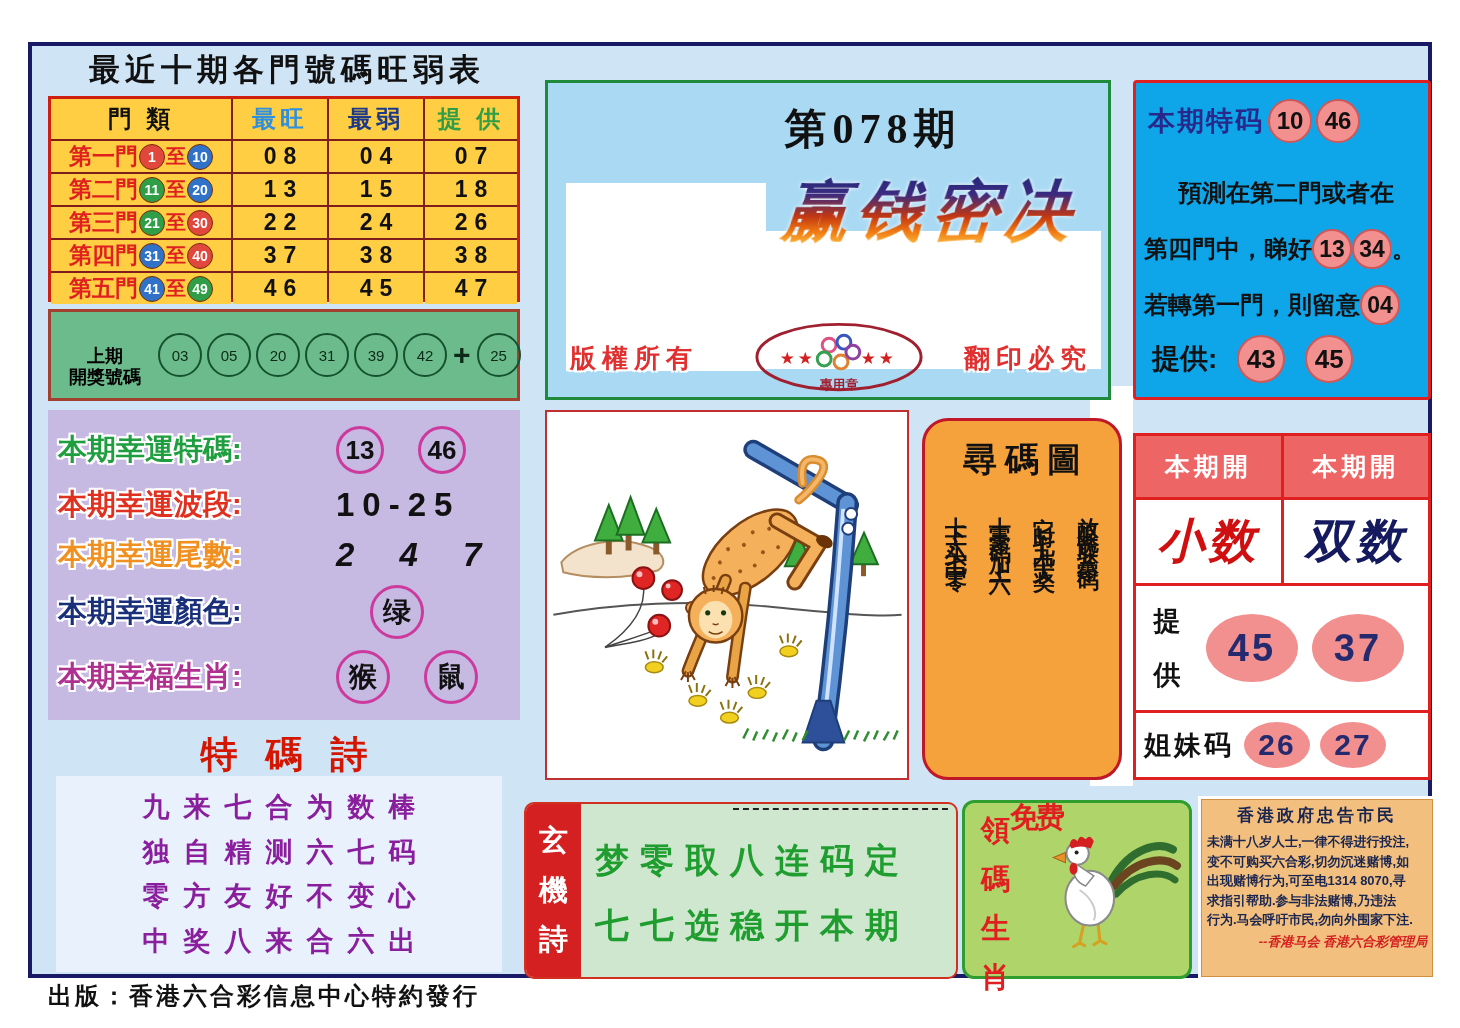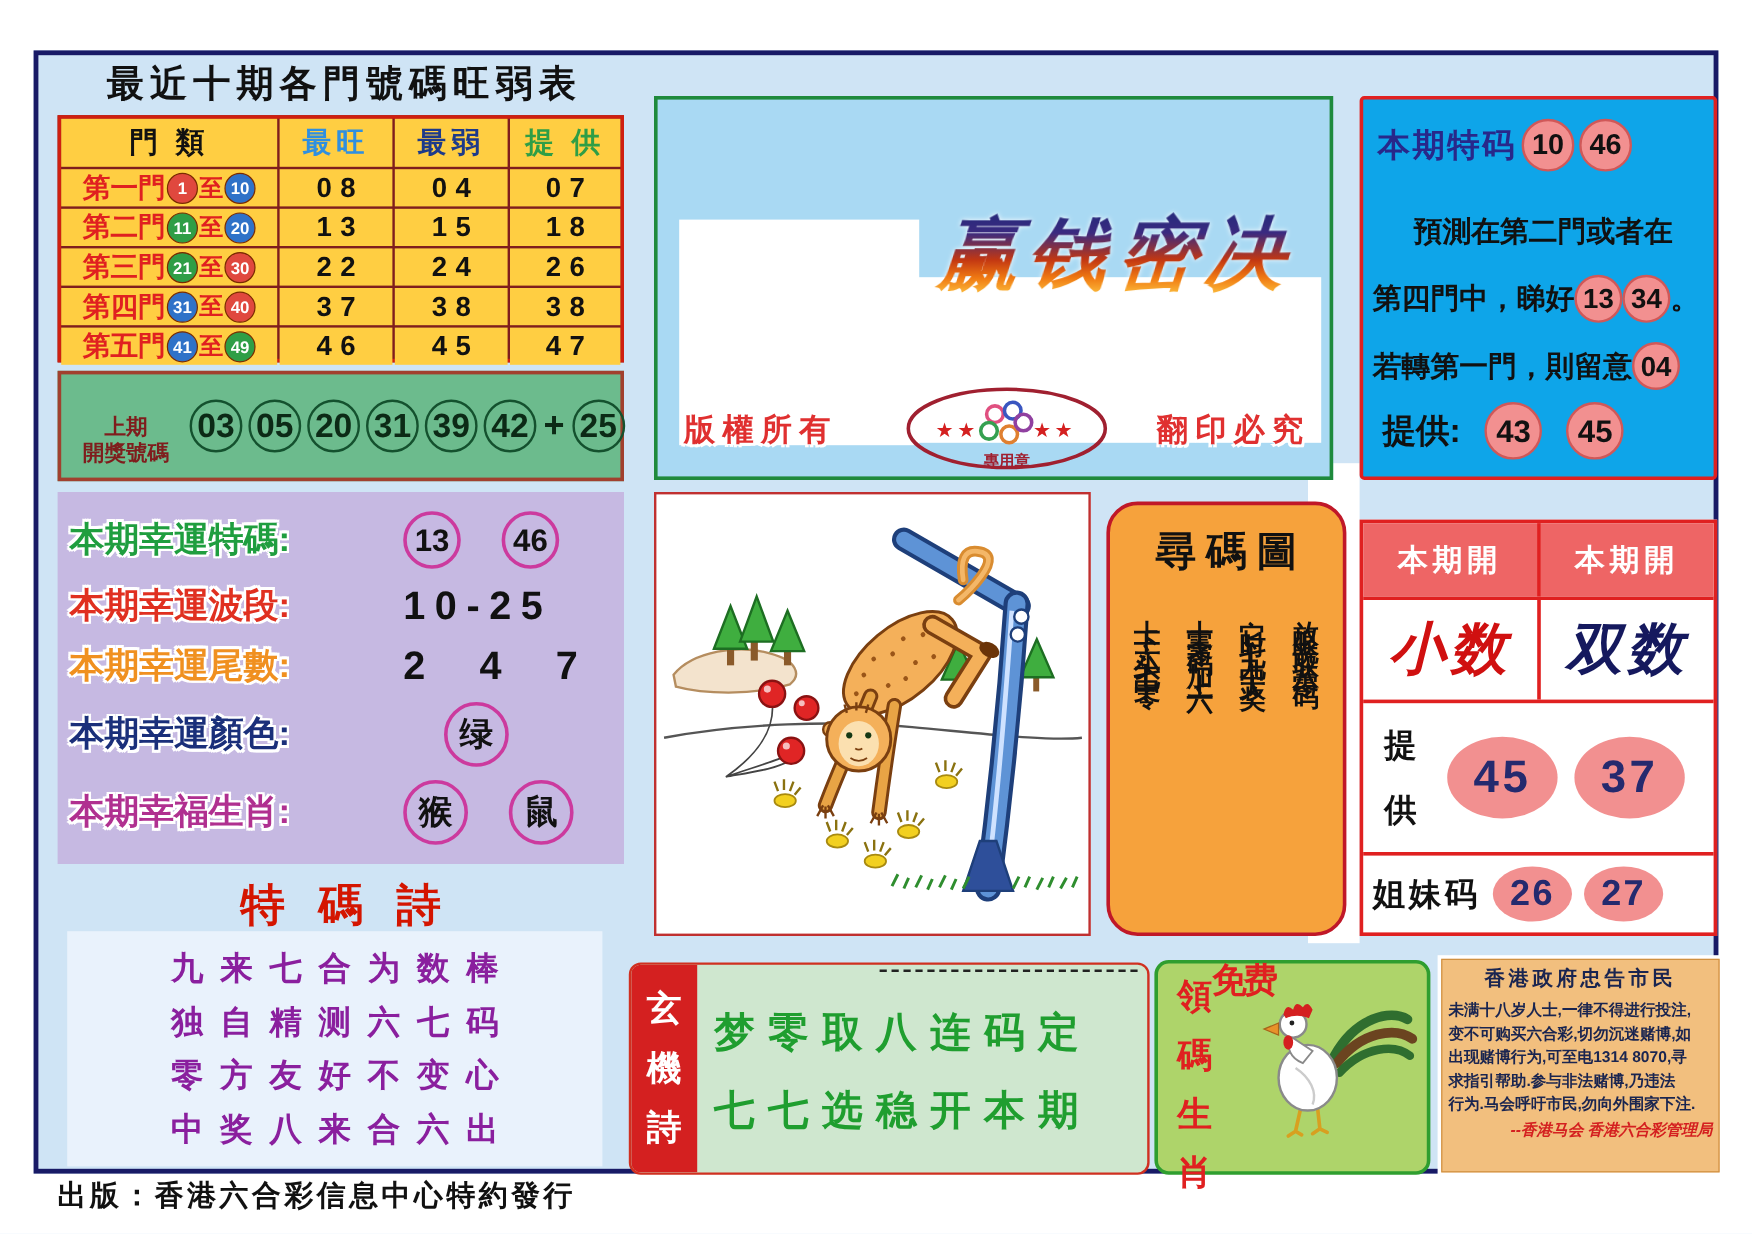--- a/index.html
+++ b/index.html
@@ -22,23 +22,23 @@
   .gate-cell{gap:1px;}
   .gate-name{color:#e02020;font-size:23px;font-weight:bold;}
   .zhi{color:#e02020;font-size:20px;font-weight:bold;}
   .gc{width:26px;height:26px;border-radius:50%;color:#fff;font-weight:bold;font-size:14px;
     display:inline-flex;align-items:center;justify-content:center;border:1px solid #7a2a00;flex:none;}
   .gc-red{background:#e0483e;}.gc-blue{background:#2f72c8;}.gc-green{background:#2f9e46;}
   .tnum{font-size:23px;font-weight:bold;color:#111;letter-spacing:7px;text-indent:7px;}
 
   .s-lastdraw{left:16px;top:263px;width:472px;height:92px;border:3px solid #a1402e;
     background:#6cbb8d;display:flex;align-items:center;padding:0 6px;gap:5px;}
-  .ld-label{width:96px;text-align:center;color:#7f1d1d;font-weight:bold;font-size:18px;line-height:21px;flex:none;margin-top:24px;}
+  .ld-label{width:96px;text-align:center;color:#000000;font-weight:bold;font-size:18px;line-height:21px;flex:none;margin-top:24px;}
   .gring{width:44px;height:44px;border:2px solid #14512e;border-radius:50%;color:#0c2a16;
-    font-weight:bold;font-size:28px;display:flex;align-items:center;justify-content:center;flex:none;}
+    font-weight:normal;font-size:15px;display:flex;align-items:center;justify-content:center;flex:none;}
   .ld-plus{color:#0c2a16;font-size:30px;font-weight:bold;padding:0 1px;}
 
   .s-lucky{left:16px;top:364px;width:472px;height:310px;background:#c6b9e2;
     display:flex;flex-direction:column;justify-content:space-evenly;padding:6px 10px;}
   .lk-row{display:flex;align-items:center;}
   .lk-label{width:278px;font-size:29px;font-weight:bold;flex:none;
     text-shadow:-2px -2px 0 #fff,2px -2px 0 #fff,-2px 2px 0 #fff,2px 2px 0 #fff,0 2px 0 #fff,2px 0 0 #fff,0 -2px 0 #fff,-2px 0 0 #fff;}
   .l-green{color:#1f9e3f;}.l-red{color:#e03020;}.l-orange{color:#f09020;}.l-navy{color:#1a2f7a;}.l-magenta{color:#b03090;}
   .mring{border:3px solid #cc3a9e;border-radius:50%;display:inline-flex;align-items:center;
     justify-content:center;color:#111;font-weight:bold;background:transparent;flex:none;}
@@ -241,21 +241,21 @@
       <span class="lk-label l-green">本期幸運特碼:</span>
       <span class="mring n">13</span>
       <span class="mring n gap34">46</span>
     </div>
     <div class="lk-row">
       <span class="lk-label l-red">本期幸運波段:</span>
       <span class="lk-text" style="letter-spacing:8px;">10-25</span>
     </div>
     <div class="lk-row">
       <span class="lk-label l-orange">本期幸運尾數:</span>
-      <span class="lk-text" style="letter-spacing:18px;">2 4 7</span>
+      <span class="lk-text" style="letter-spacing:18px;font-style:italic;">2 4 7</span>
     </div>
     <div class="lk-row">
       <span class="lk-label l-navy">本期幸運顏色:</span>
       <span class="mring z gap34">绿</span>
     </div>
     <div class="lk-row">
       <span class="lk-label l-magenta">本期幸福生肖:</span>
       <span class="mring z">猴</span>
       <span class="mring z gap34">鼠</span>
     </div>
@@ -265,20 +265,21 @@
   <div class="s-poembox">
     <div class="poem-line">九来七合为数棒</div>
     <div class="poem-line">独自精测六七码</div>
     <div class="poem-line">零方友好不变心</div>
     <div class="poem-line">中奖八来合六出</div>
   </div>
 
   <div class="s-masthead">
     <div class="mh-white1 whitefill"></div>
     <div class="mh-white2 whitefill"></div>
+    <div class="mh-issue">第078期</div>
     <div class="mh-flame">赢钱密决</div>
     <div class="mh-cp mh-cpl">版權所有</div>
     <div class="mh-cp mh-cpr">翻印必究</div>
     <svg class="mh-stamp" viewBox="0 0 180 80">
       <ellipse cx="90" cy="38" rx="83" ry="33" fill="none" stroke="#a02030" stroke-width="3"></ellipse>
       <text x="30" y="45" font-size="17" fill="#d42020" letter-spacing="3">★★</text>
       <text x="112" y="45" font-size="17" fill="#d42020" letter-spacing="3">★★</text>
       <circle cx="80" cy="26" r="7" fill="none" stroke="#e05080" stroke-width="3"></circle>
       <circle cx="95" cy="23" r="7" fill="none" stroke="#3a56c0" stroke-width="3"></circle>
       <circle cx="75" cy="40" r="7" fill="none" stroke="#35a050" stroke-width="3"></circle>

